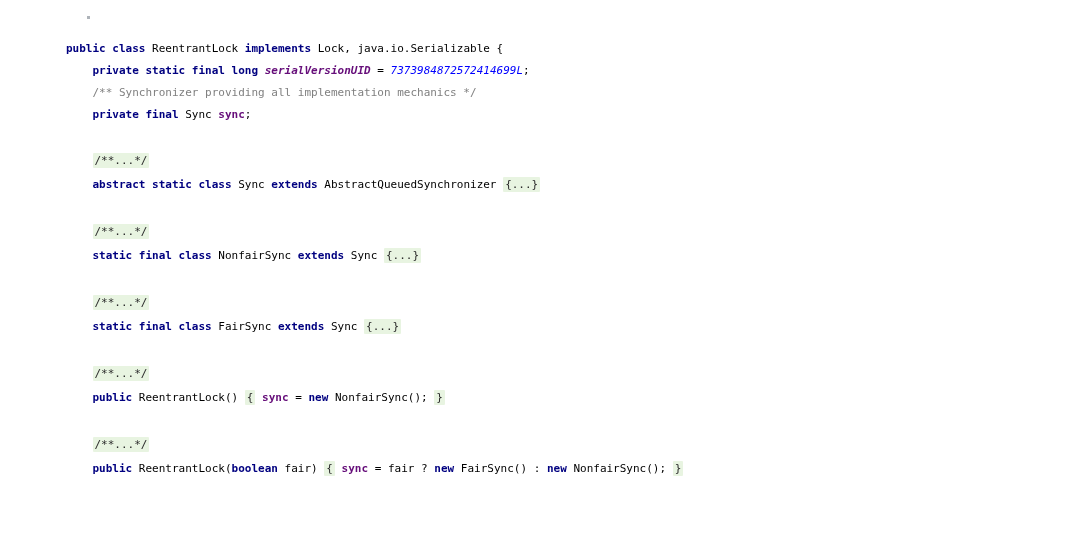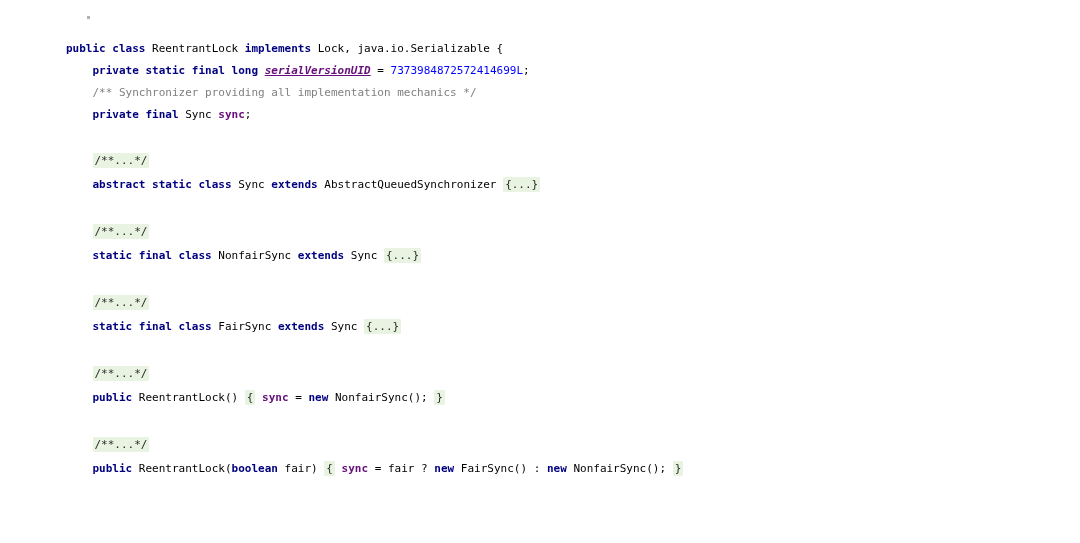--- a/index.html
+++ b/index.html
@@ -30,23 +30,23 @@
     font-size: 11px;
     color: var(--pl, #000000);
     white-space: pre;
   }
   .line { white-space: pre; }
   .lh22 { height: 22px; line-height: 22px; }
   .lh24 { height: 24px; line-height: 24px; }
   .gap  { margin-top: 23px; }
   .tok-kw  { color: var(--kw);  font-weight: bold; }
   .tok-pl  { color: var(--pl); }
-  .tok-sf  { color: var(--fld); font-weight: bold; font-style: italic; text-decoration: underline; }
+  .tok-sf  { color: var(--fld); font-weight: bold; font-style: italic; }
   .tok-fld { color: var(--fld); font-weight: bold; }
-  .tok-num { color: var(--num); }
+  .tok-num { color: var(--num); font-style: italic; }
   .tok-cm  { color: var(--cm);  }
   .tok-fold {
     background: var(--foldbg);
     color: var(--foldfg);
     border-radius: 1px;
     padding: 1px 2px;
   }
 </style>
 </head>
 <body>

